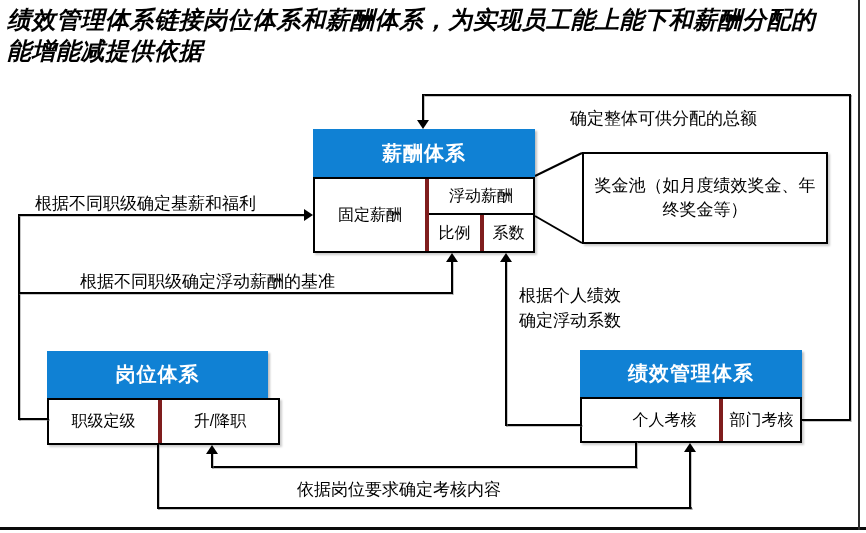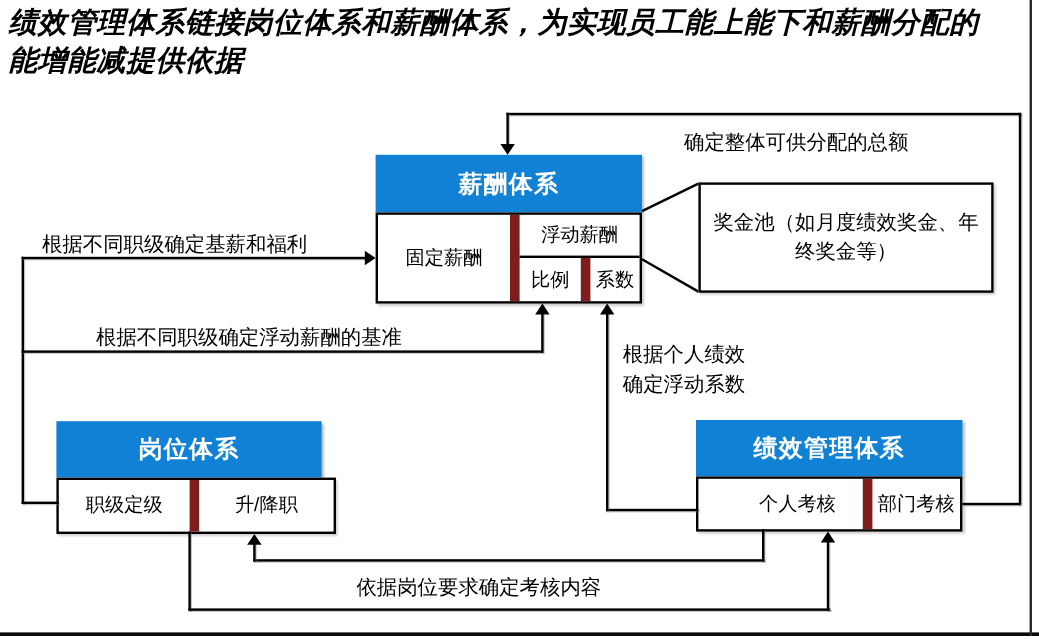--- a/index.html
+++ b/index.html
@@ -12,21 +12,21 @@
          font-size:24px;line-height:31px;letter-spacing:0.5px;}
   .title div{white-space:nowrap;font-style:italic;}
   
   .hdr{position:absolute;background:var(--blue,#1081d4);color:#fff;font-weight:bold;
        font-size:20px;display:flex;align-items:center;justify-content:center;
        letter-spacing:1px;box-shadow:2px 2px 2px rgba(0,0,0,.25);}
   
   .cells{position:absolute;background:#fff;border:2px solid #000;box-sizing:border-box;
          display:flex;box-shadow:2px 2px 2px rgba(0,0,0,.2);}
   .cell{display:flex;align-items:center;justify-content:center;font-size:16px;}
-  .b-r{border-right:8px solid #7f1d1d;}
+  .b-r{border-right:4px solid #7f1d1d;}
   .b-b{border-bottom:2px solid #000;}
   .colwrap{display:flex;flex-direction:column;flex:1;}
   .rowwrap{display:flex;flex:1;}
   
   .bonus{position:absolute;left:582px;top:152px;width:246px;height:92px;background:#fff;
          border:2px solid #000;box-sizing:border-box;display:flex;flex-direction:column;
          align-items:center;justify-content:center;font-size:17px;line-height:24px;
          box-shadow:2px 2px 2px rgba(0,0,0,.2);}
   
   .ln{position:absolute;background:#000;box-shadow:1px 1px 0 rgba(130,130,130,.45);}

